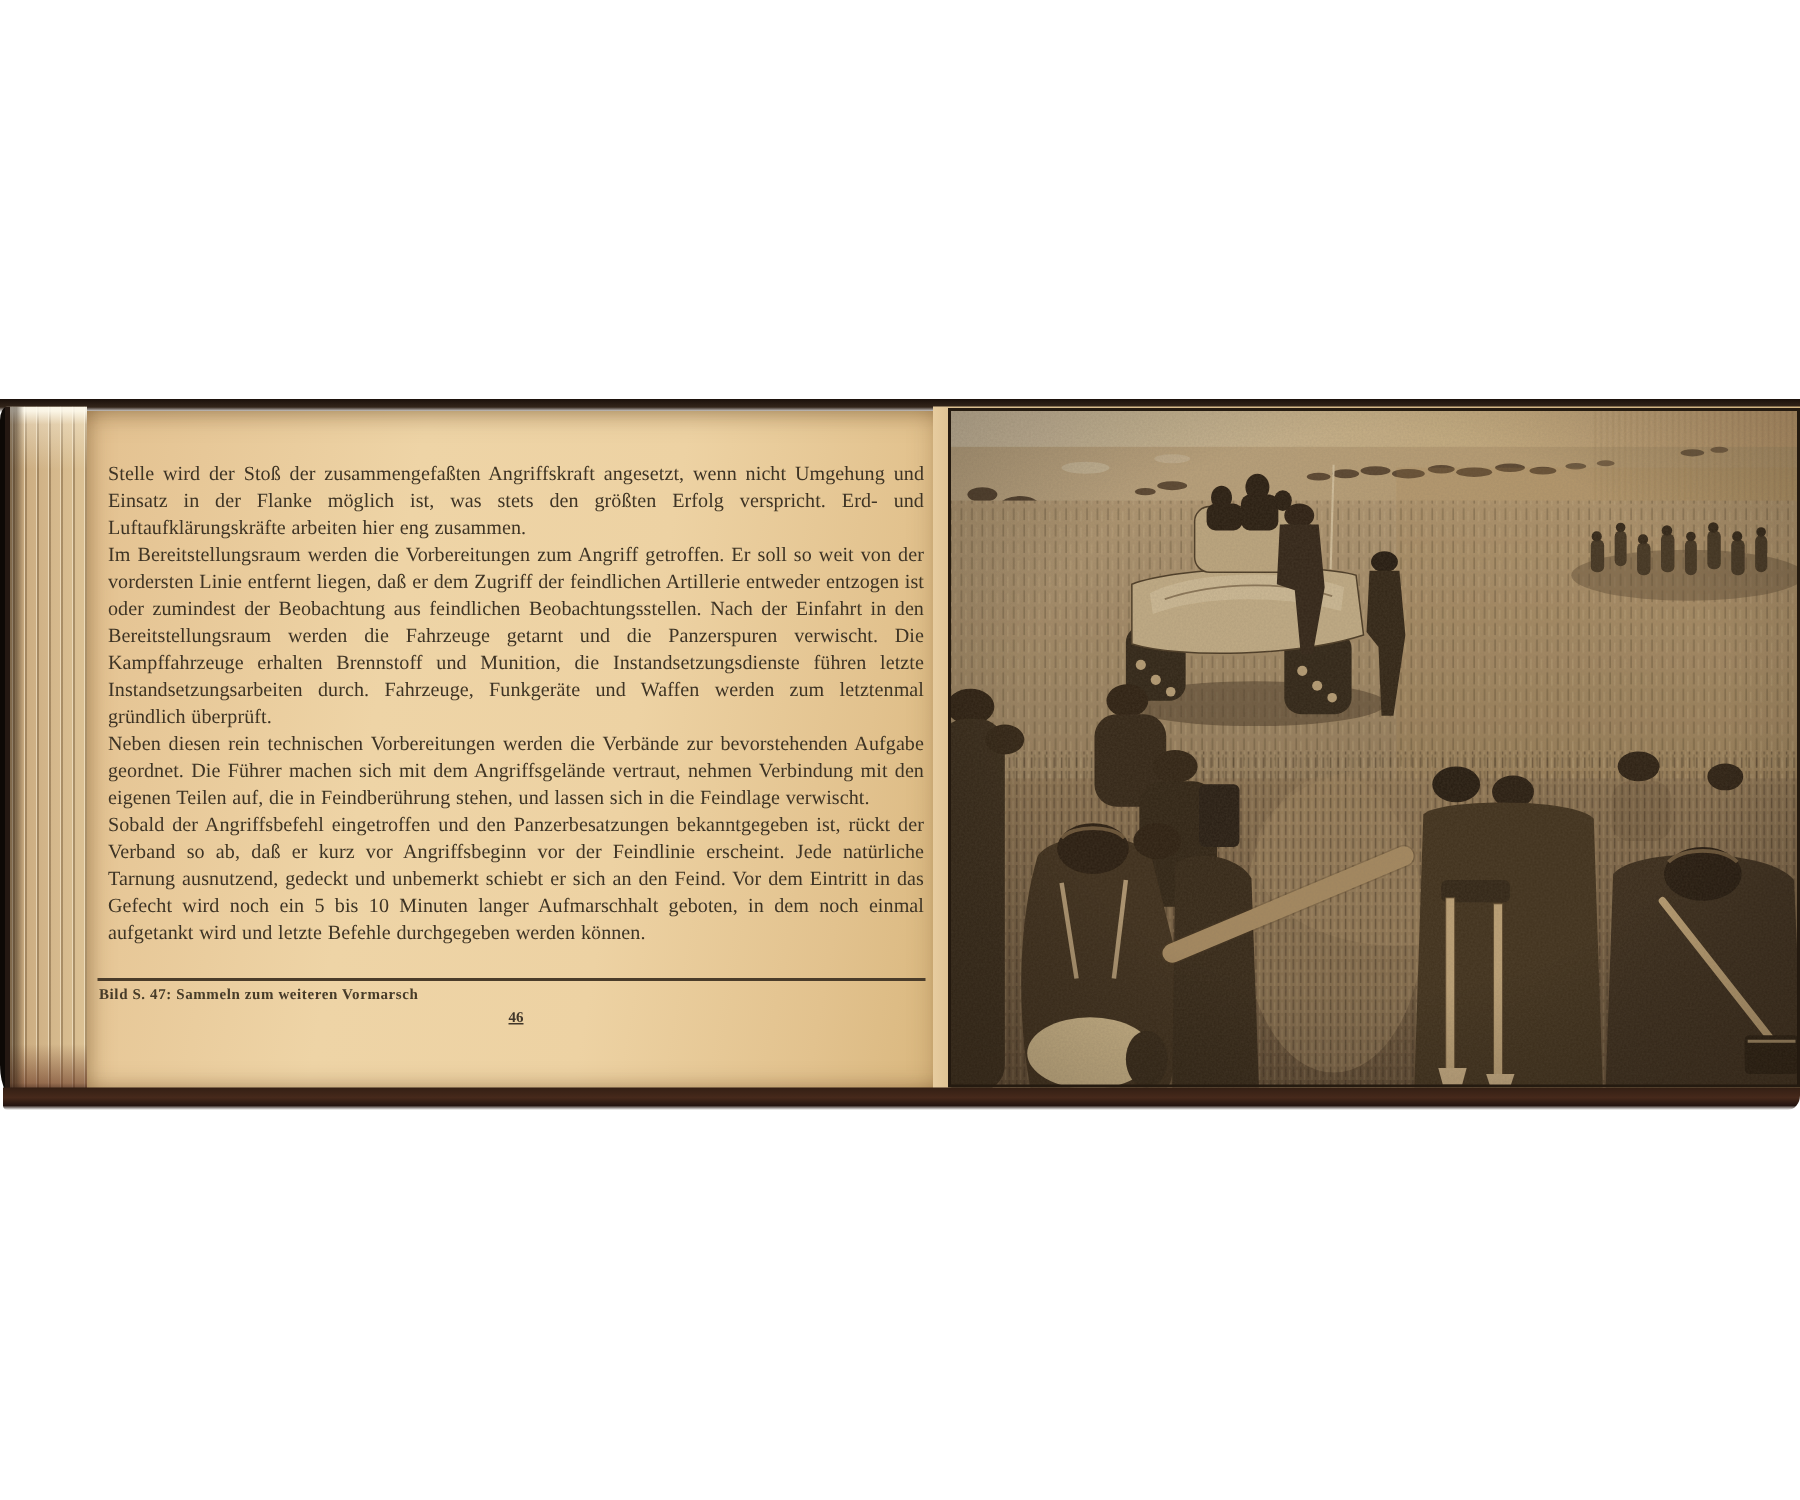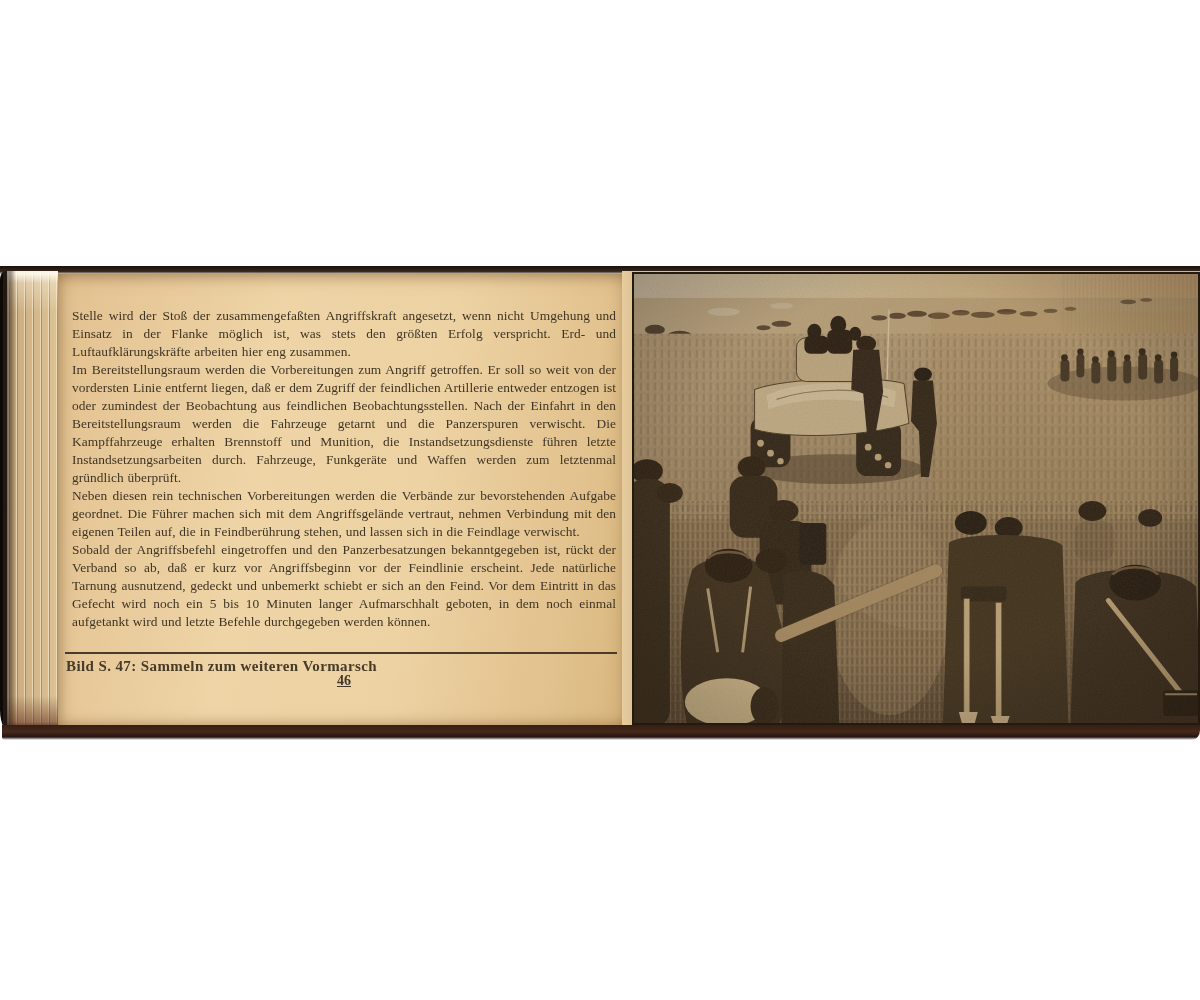--- a/index.html
+++ b/index.html
@@ -49,27 +49,27 @@
     word-spacing:0.4px;letter-spacing:0.05px;
   }
   .body-text p{margin:0;padding:0;}
 
   .caption-rule{
     position:absolute;left:7px;top:378px;width:552px;height:2px;
     background:#4a3c2a;
   }
   .caption{
     position:absolute;left:8px;top:384px;width:552px;
-    font-size:15px;font-weight:700;letter-spacing:0.4px;
+    font-size:10px;font-weight:700;letter-spacing:0.4px;
     color:#463b28;
   }
   .page-number{
     position:absolute;left:14px;top:399px;width:544px;
     text-align:center;
-    font-size:14px;font-weight:700;color:#41372a;text-decoration:underline;
+    font-size:10px;font-weight:700;color:#41372a;text-decoration:underline;
   }
 
   .photo-page{
     position:absolute;left:622px;top:5px;width:578px;height:460px;
     background:linear-gradient(90deg,#e7cc9f 0%,#dbbf90 14px,#d2b482 100%);
   }
   .photo-page svg{position:absolute;left:10px;top:1px;}
 
   .bottom-edge{
     position:absolute;left:2px;top:459px;width:1198px;height:15px;

